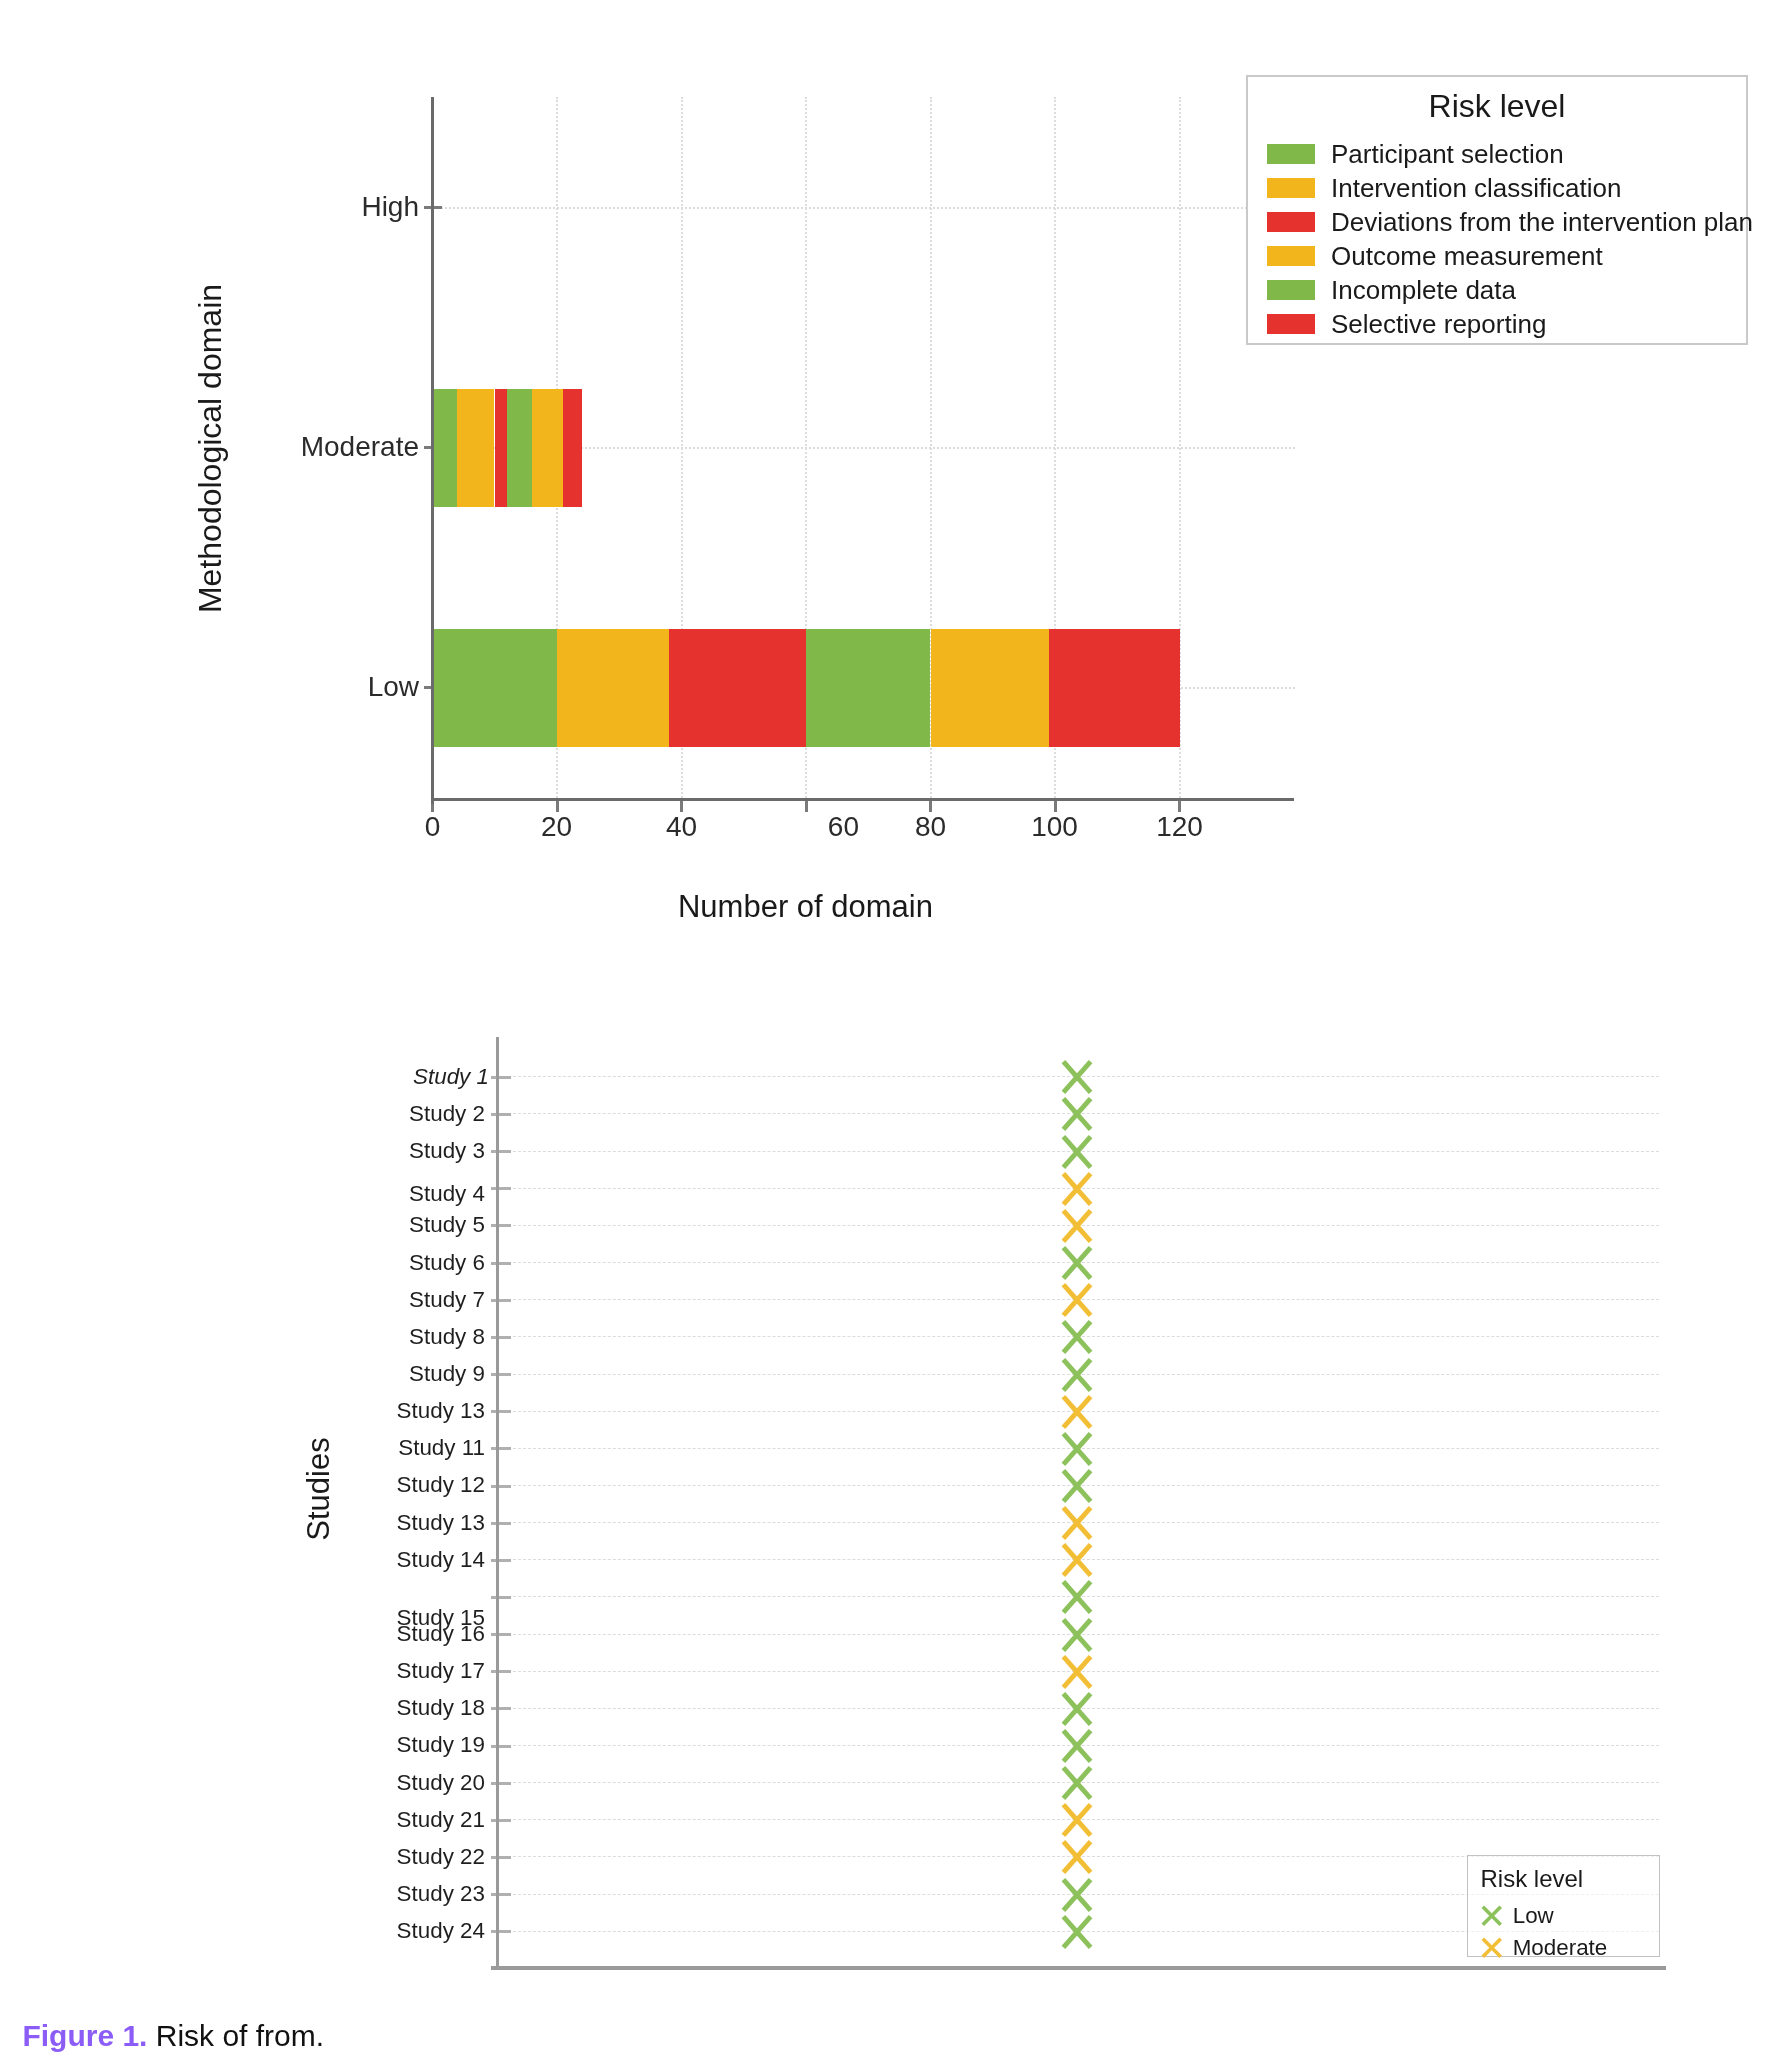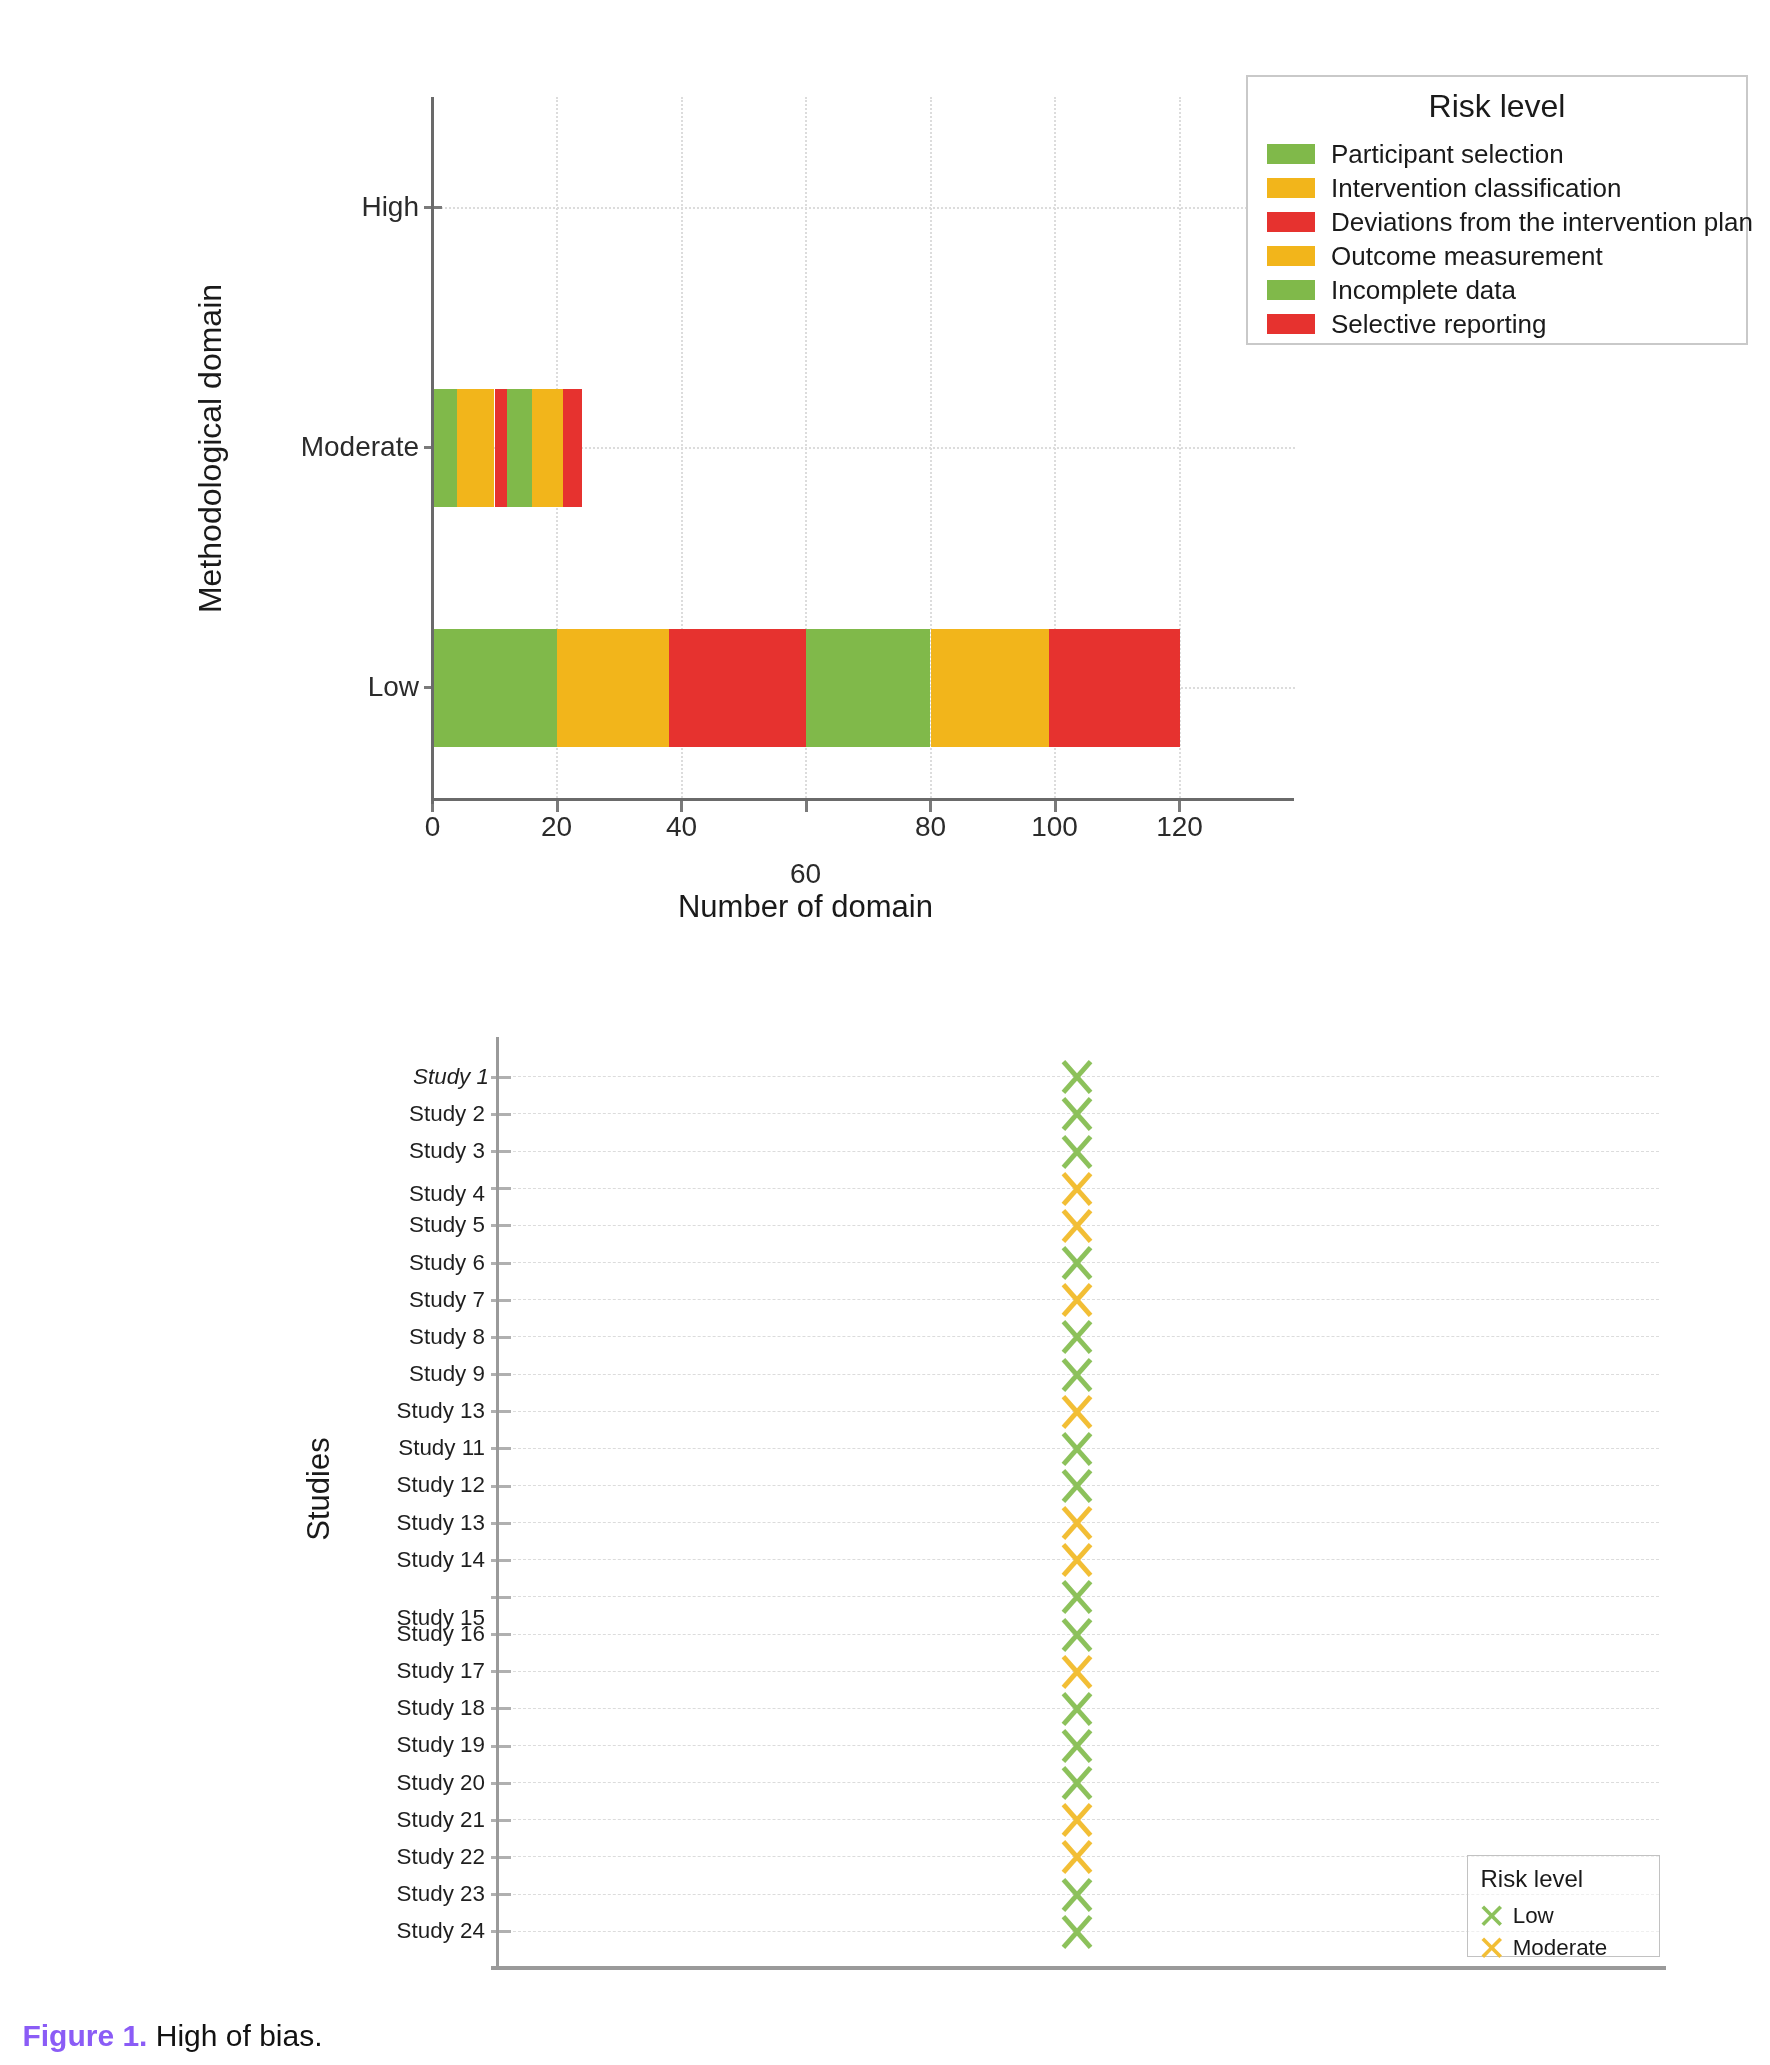--- a/index.html
+++ b/index.html
@@ -50,21 +50,21 @@
       <div class="abs tick" style="left: 431px; top: 801px; width: 2.7px; height: 10.7px;"></div>
       <div class="abs ticklabel" style="left: 379px; top: 811px; width: 107px;">0</div>
       <div class="abs gridv" style="left: 556px; top: 97px; width: 0px; height: 701px;"></div>
       <div class="abs tick" style="left: 556px; top: 801px; width: 2.7px; height: 10.7px;"></div>
       <div class="abs ticklabel" style="left: 503px; top: 811px; width: 107px;">20</div>
       <div class="abs gridv" style="left: 681px; top: 97px; width: 0px; height: 701px;"></div>
       <div class="abs tick" style="left: 680px; top: 801px; width: 2.7px; height: 10.7px;"></div>
       <div class="abs ticklabel" style="left: 628px; top: 811px; width: 107px;">40</div>
       <div class="abs gridv" style="left: 805px; top: 97px; width: 0px; height: 701px;"></div>
       <div class="abs tick" style="left: 805px; top: 801px; width: 2.7px; height: 10.7px;"></div>
-      <div class="abs ticklabel" style="left: 752px; top: 858px; width: 107px;">60</div>
+      <div class="abs ticklabel" style="left: 752px; top: 811px; width: 107px; text-align: right;">60</div>
       <div class="abs gridv" style="left: 930px; top: 97px; width: 0px; height: 701px;"></div>
       <div class="abs tick" style="left: 929px; top: 801px; width: 2.7px; height: 10.7px;"></div>
       <div class="abs ticklabel" style="left: 877px; top: 811px; width: 107px;">80</div>
       <div class="abs gridv" style="left: 1054px; top: 97px; width: 0px; height: 701px;"></div>
       <div class="abs tick" style="left: 1054px; top: 801px; width: 2.7px; height: 10.7px;"></div>
       <div class="abs ticklabel" style="left: 1001px; top: 811px; width: 107px;">100</div>
       <div class="abs gridv" style="left: 1179px; top: 97px; width: 0px; height: 701px;"></div>
       <div class="abs tick" style="left: 1178px; top: 801px; width: 2.7px; height: 10.7px;"></div>
       <div class="abs ticklabel" style="left: 1126px; top: 811px; width: 107px;">120</div>
       <div class="abs barseg" title="Participant selection: 4" style="left: 433px; top: 389px; width: 25px; height: 118px; background: rgb(128, 185, 74);"></div>
@@ -358,17 +358,17 @@
               <line x1="2" y1="2" x2="22" y2="22" stroke="#F2BE35" stroke-width="4"></line>
               <line x1="22" y1="2" x2="2" y2="22" stroke="#F2BE35" stroke-width="4"></line>
             </svg>
           </span>
           <span class="llabel">Moderate</span>
         </div>
       </div>
   </div>
 
   <div class="abs caption" style="left:22.4px;top:2019px;width:806px;">
-    <span class="figlabel" style="color: #8b5cf6;">Figure 1.</span><span> High of bias.</span>
+    <span class="figlabel" style="color: #8b5cf6;">Figure 1.</span><span> Risk of from.</span>
   </div>
 
 </div>
 
 
 </body></html>

